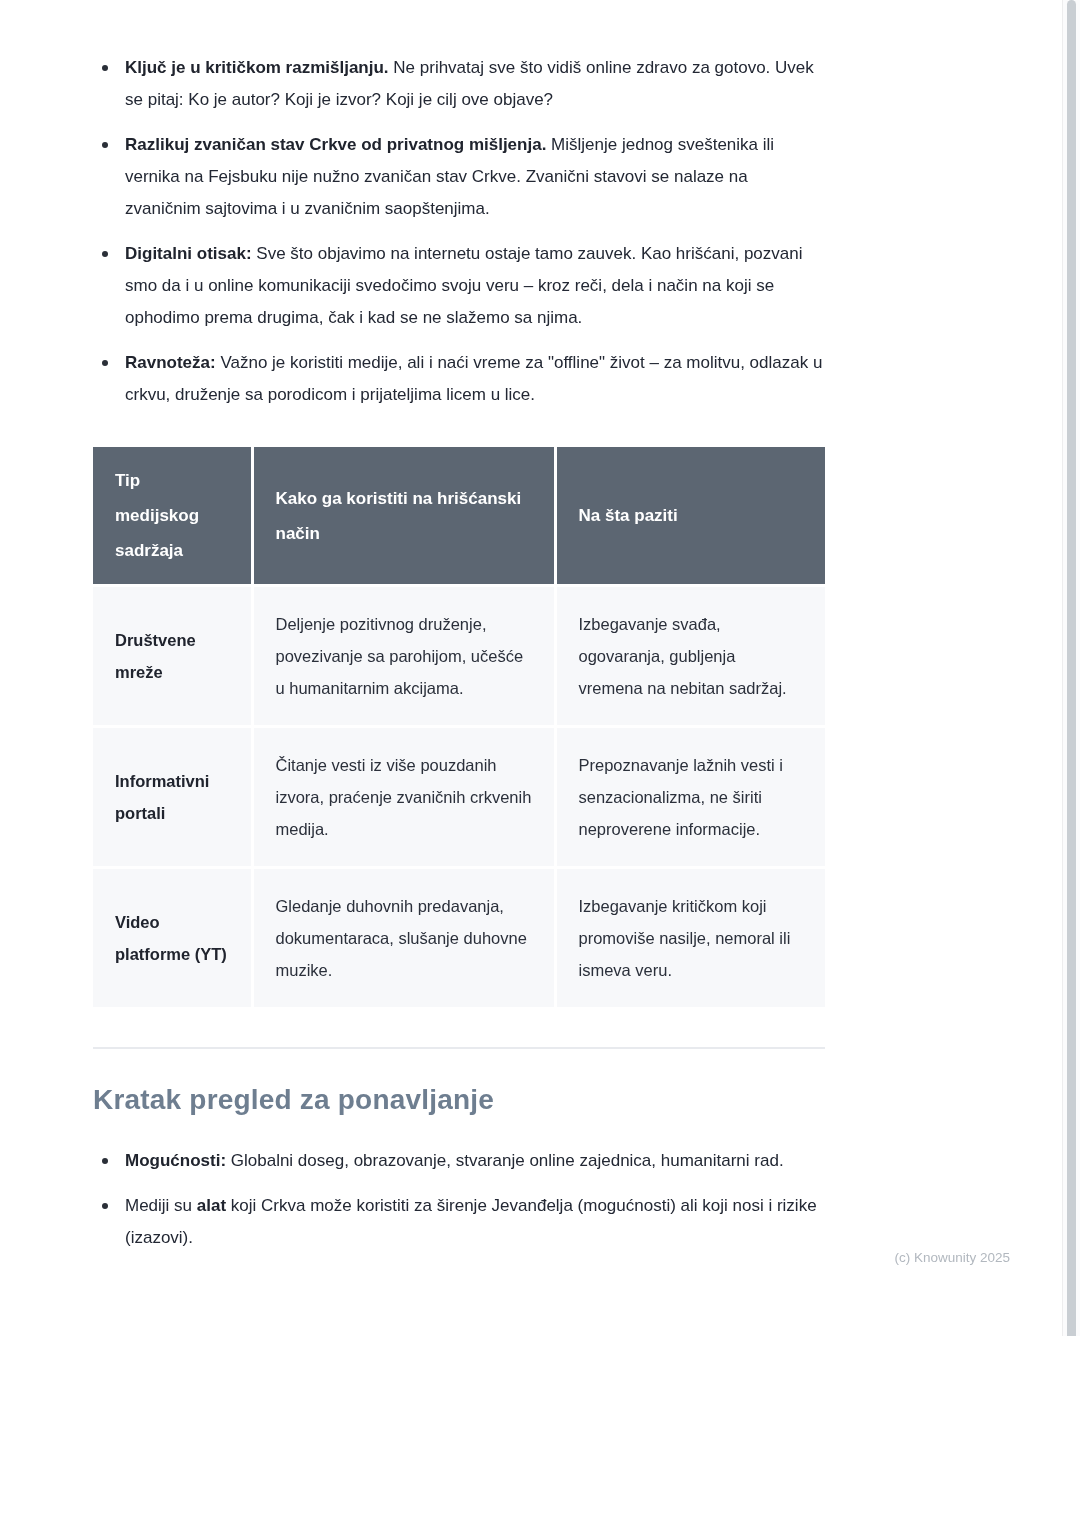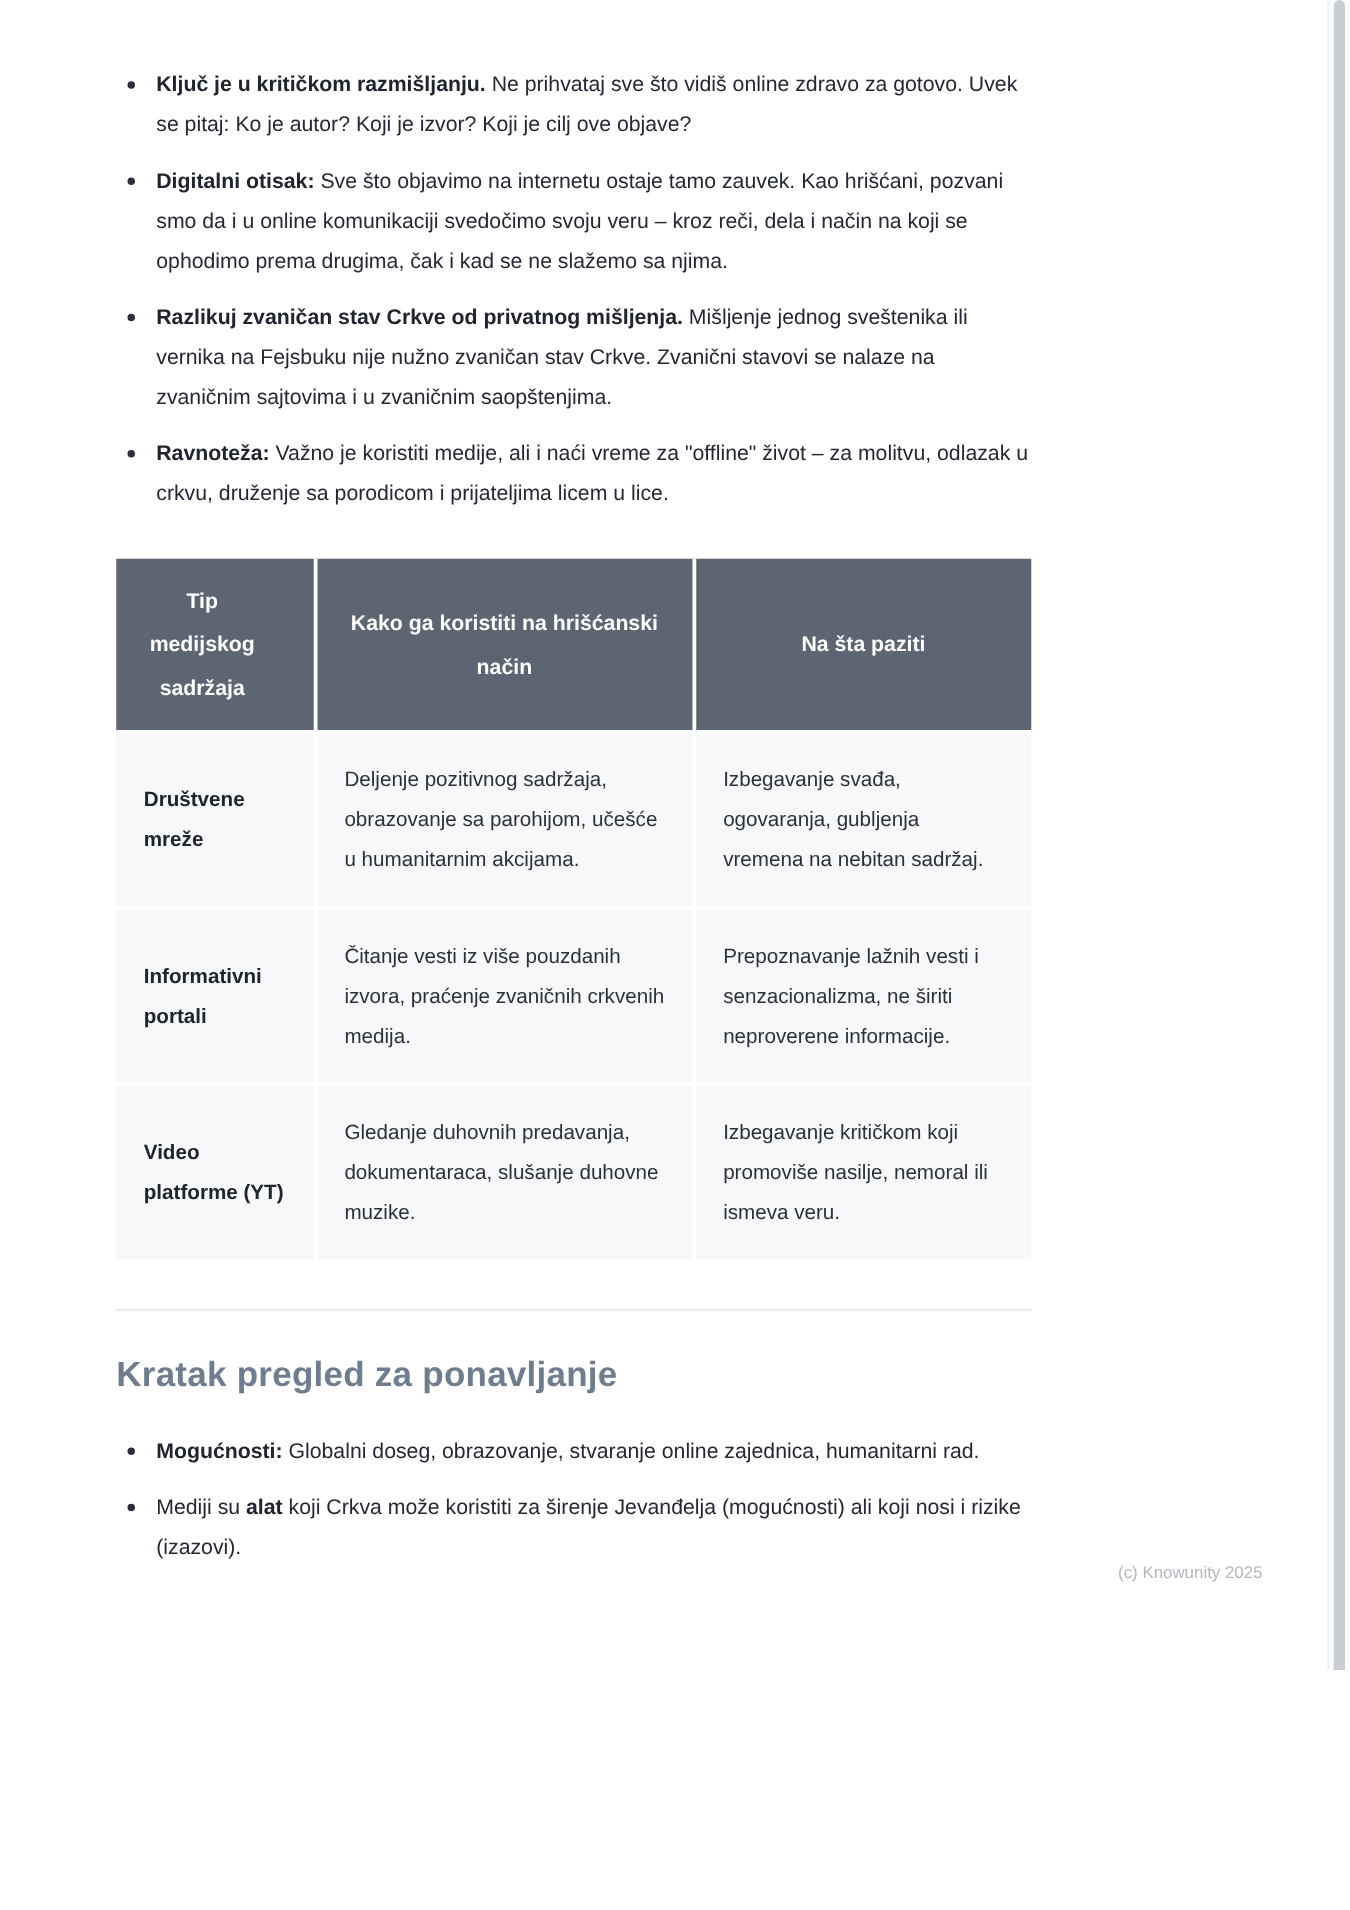--- a/index.html
+++ b/index.html
@@ -40,21 +40,21 @@
     width:732px;
     border-collapse:collapse;
     table-layout:fixed;
   }
   .media-table th {
     background:var(--header-bg, #5c6672);
     color:#ffffff;
     font-weight:700;
     font-size:17px;
     line-height:35px;
-    text-align:center;
+    text-align:left;
     vertical-align:middle;
     padding:16px 22px;
   }
   .media-table th:first-child { padding-right:42px; }
   .media-table td {
     background:var(--cell-bg, #f7f8fa);
     font-size:16.5px;
     line-height:32px;
     vertical-align:middle;
     padding:21px 22px;
@@ -108,25 +108,25 @@
 <div class="page">
   <div class="content">
 
     <ul class="bullets">
       <li>
         <span class="dot"></span>
         <p class="li-text"><span></span><strong>Ključ je u kritičkom razmišljanju.</strong><span> Ne prihvataj sve što vidiš online zdravo za gotovo. Uvek se pitaj: Ko je autor? Koji je izvor? Koji je cilj ove objave?</span></p>
       </li>
       <li>
         <span class="dot"></span>
-        <p class="li-text"><span></span><strong>Digitalni otisak:</strong><span> Sve što objavimo na internetu ostaje tamo zauvek. Kao hrišćani, pozvani smo da i u online komunikaciji svedočimo svoju veru – kroz reči, dela i način na koji se ophodimo prema drugima, čak i kad se ne slažemo sa njima.</span></p>
+        <p class="li-text"><span></span><strong>Razlikuj zvaničan stav Crkve od privatnog mišljenja.</strong><span> Mišljenje jednog sveštenika ili vernika na Fejsbuku nije nužno zvaničan stav Crkve. Zvanični stavovi se nalaze na zvaničnim sajtovima i u zvaničnim saopštenjima.</span></p>
       </li>
       <li>
         <span class="dot"></span>
-        <p class="li-text"><span></span><strong>Razlikuj zvaničan stav Crkve od privatnog mišljenja.</strong><span> Mišljenje jednog sveštenika ili vernika na Fejsbuku nije nužno zvaničan stav Crkve. Zvanični stavovi se nalaze na zvaničnim sajtovima i u zvaničnim saopštenjima.</span></p>
+        <p class="li-text"><span></span><strong>Digitalni otisak:</strong><span> Sve što objavimo na internetu ostaje tamo zauvek. Kao hrišćani, pozvani smo da i u online komunikaciji svedočimo svoju veru – kroz reči, dela i način na koji se ophodimo prema drugima, čak i kad se ne slažemo sa njima.</span></p>
       </li>
       <li>
         <span class="dot"></span>
         <p class="li-text"><span></span><strong>Ravnoteža:</strong><span> Važno je koristiti medije, ali i naći vreme za "offline" život – za molitvu, odlazak u crkvu, druženje sa porodicom i prijateljima licem u lice.</span></p>
       </li>
     </ul>
 
     <table class="media-table">
       <colgroup>
         <col style="width:159px">
@@ -136,21 +136,21 @@
       <thead>
         <tr>
           <th>Tip medijskog sadržaja</th>
           <th>Kako ga koristiti na hrišćanski način</th>
           <th>Na šta paziti</th>
         </tr>
       </thead>
       <tbody>
         <tr>
           <td class="row-title">Društvene mreže</td>
-          <td>Deljenje pozitivnog sadržaja, obrazovanje sa parohijom, učešće u humanitarnim akcijama.</td>
+          <td>Deljenje pozitivnog druženje, povezivanje sa parohijom, učešće u humanitarnim akcijama.</td>
           <td>Izbegavanje svađa, ogovaranja, gubljenja vremena na nebitan sadržaj.</td>
         </tr>
         <tr>
           <td class="row-title">Informativni portali</td>
           <td>Čitanje vesti iz više pouzdanih izvora, praćenje zvaničnih crkvenih medija.</td>
           <td>Prepoznavanje lažnih vesti i senzacionalizma, ne širiti neproverene informacije.</td>
         </tr>
         <tr>
           <td class="row-title">Video platforme (YT)</td>
           <td>Gledanje duhovnih predavanja, dokumentaraca, slušanje duhovne muzike.</td>

